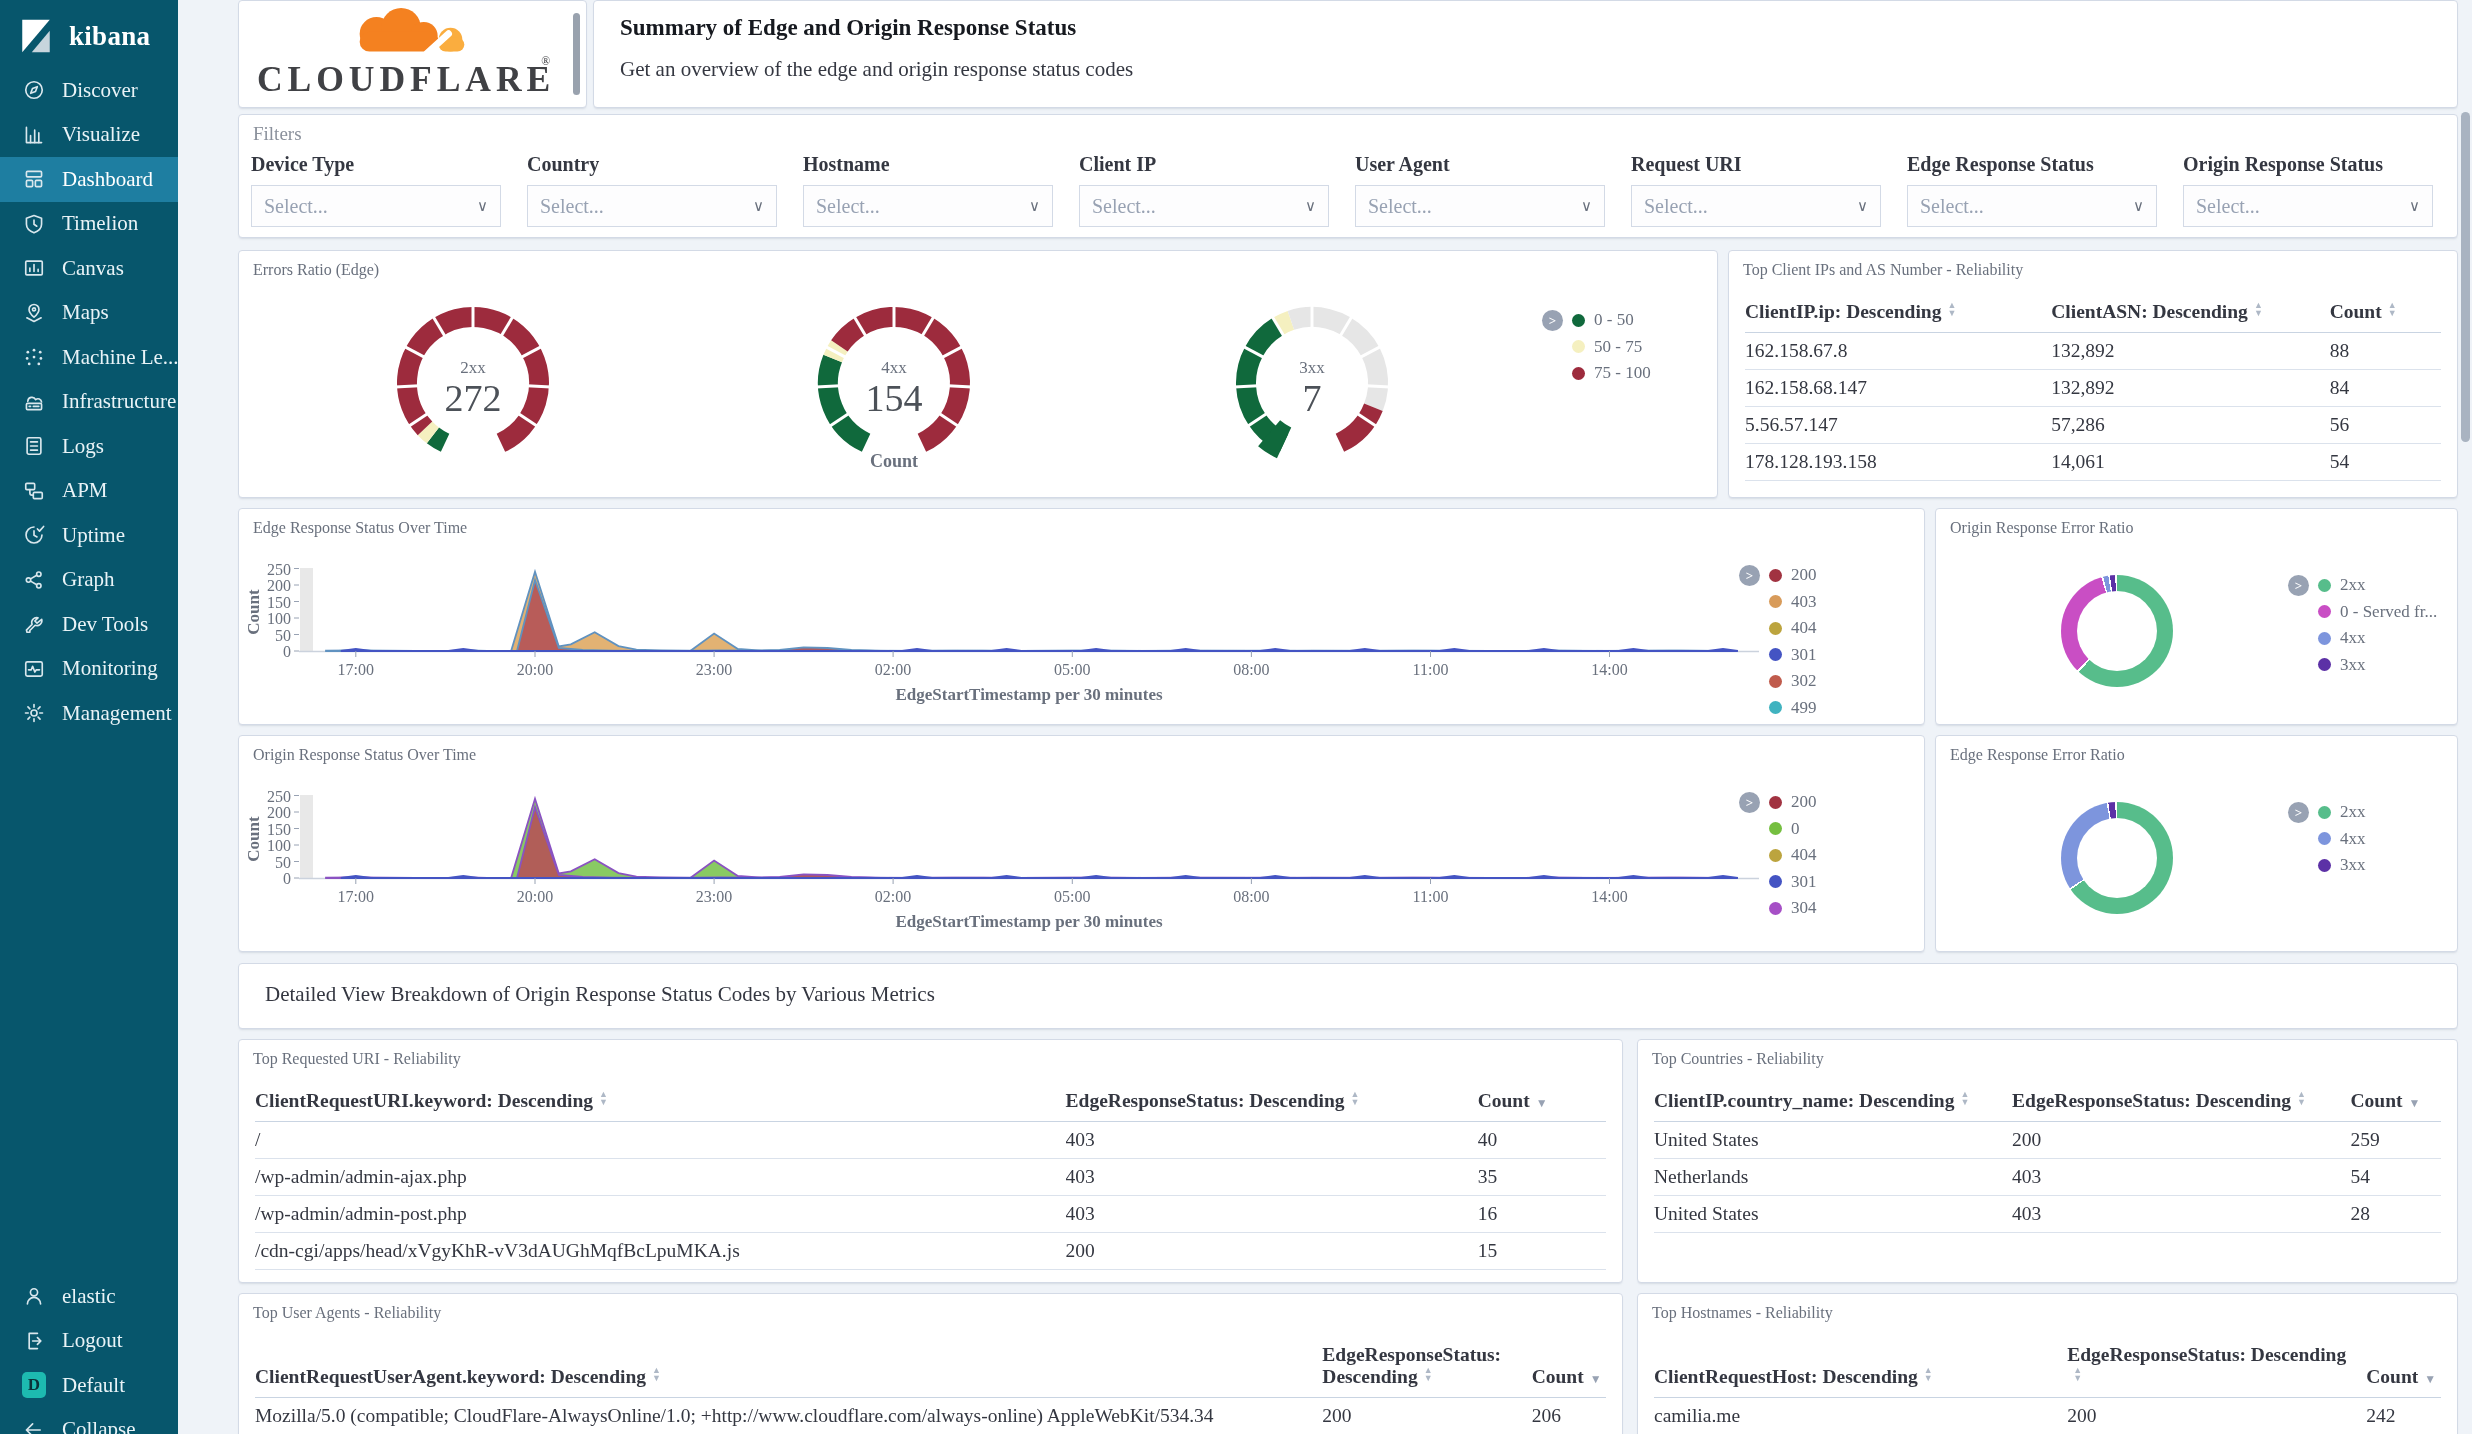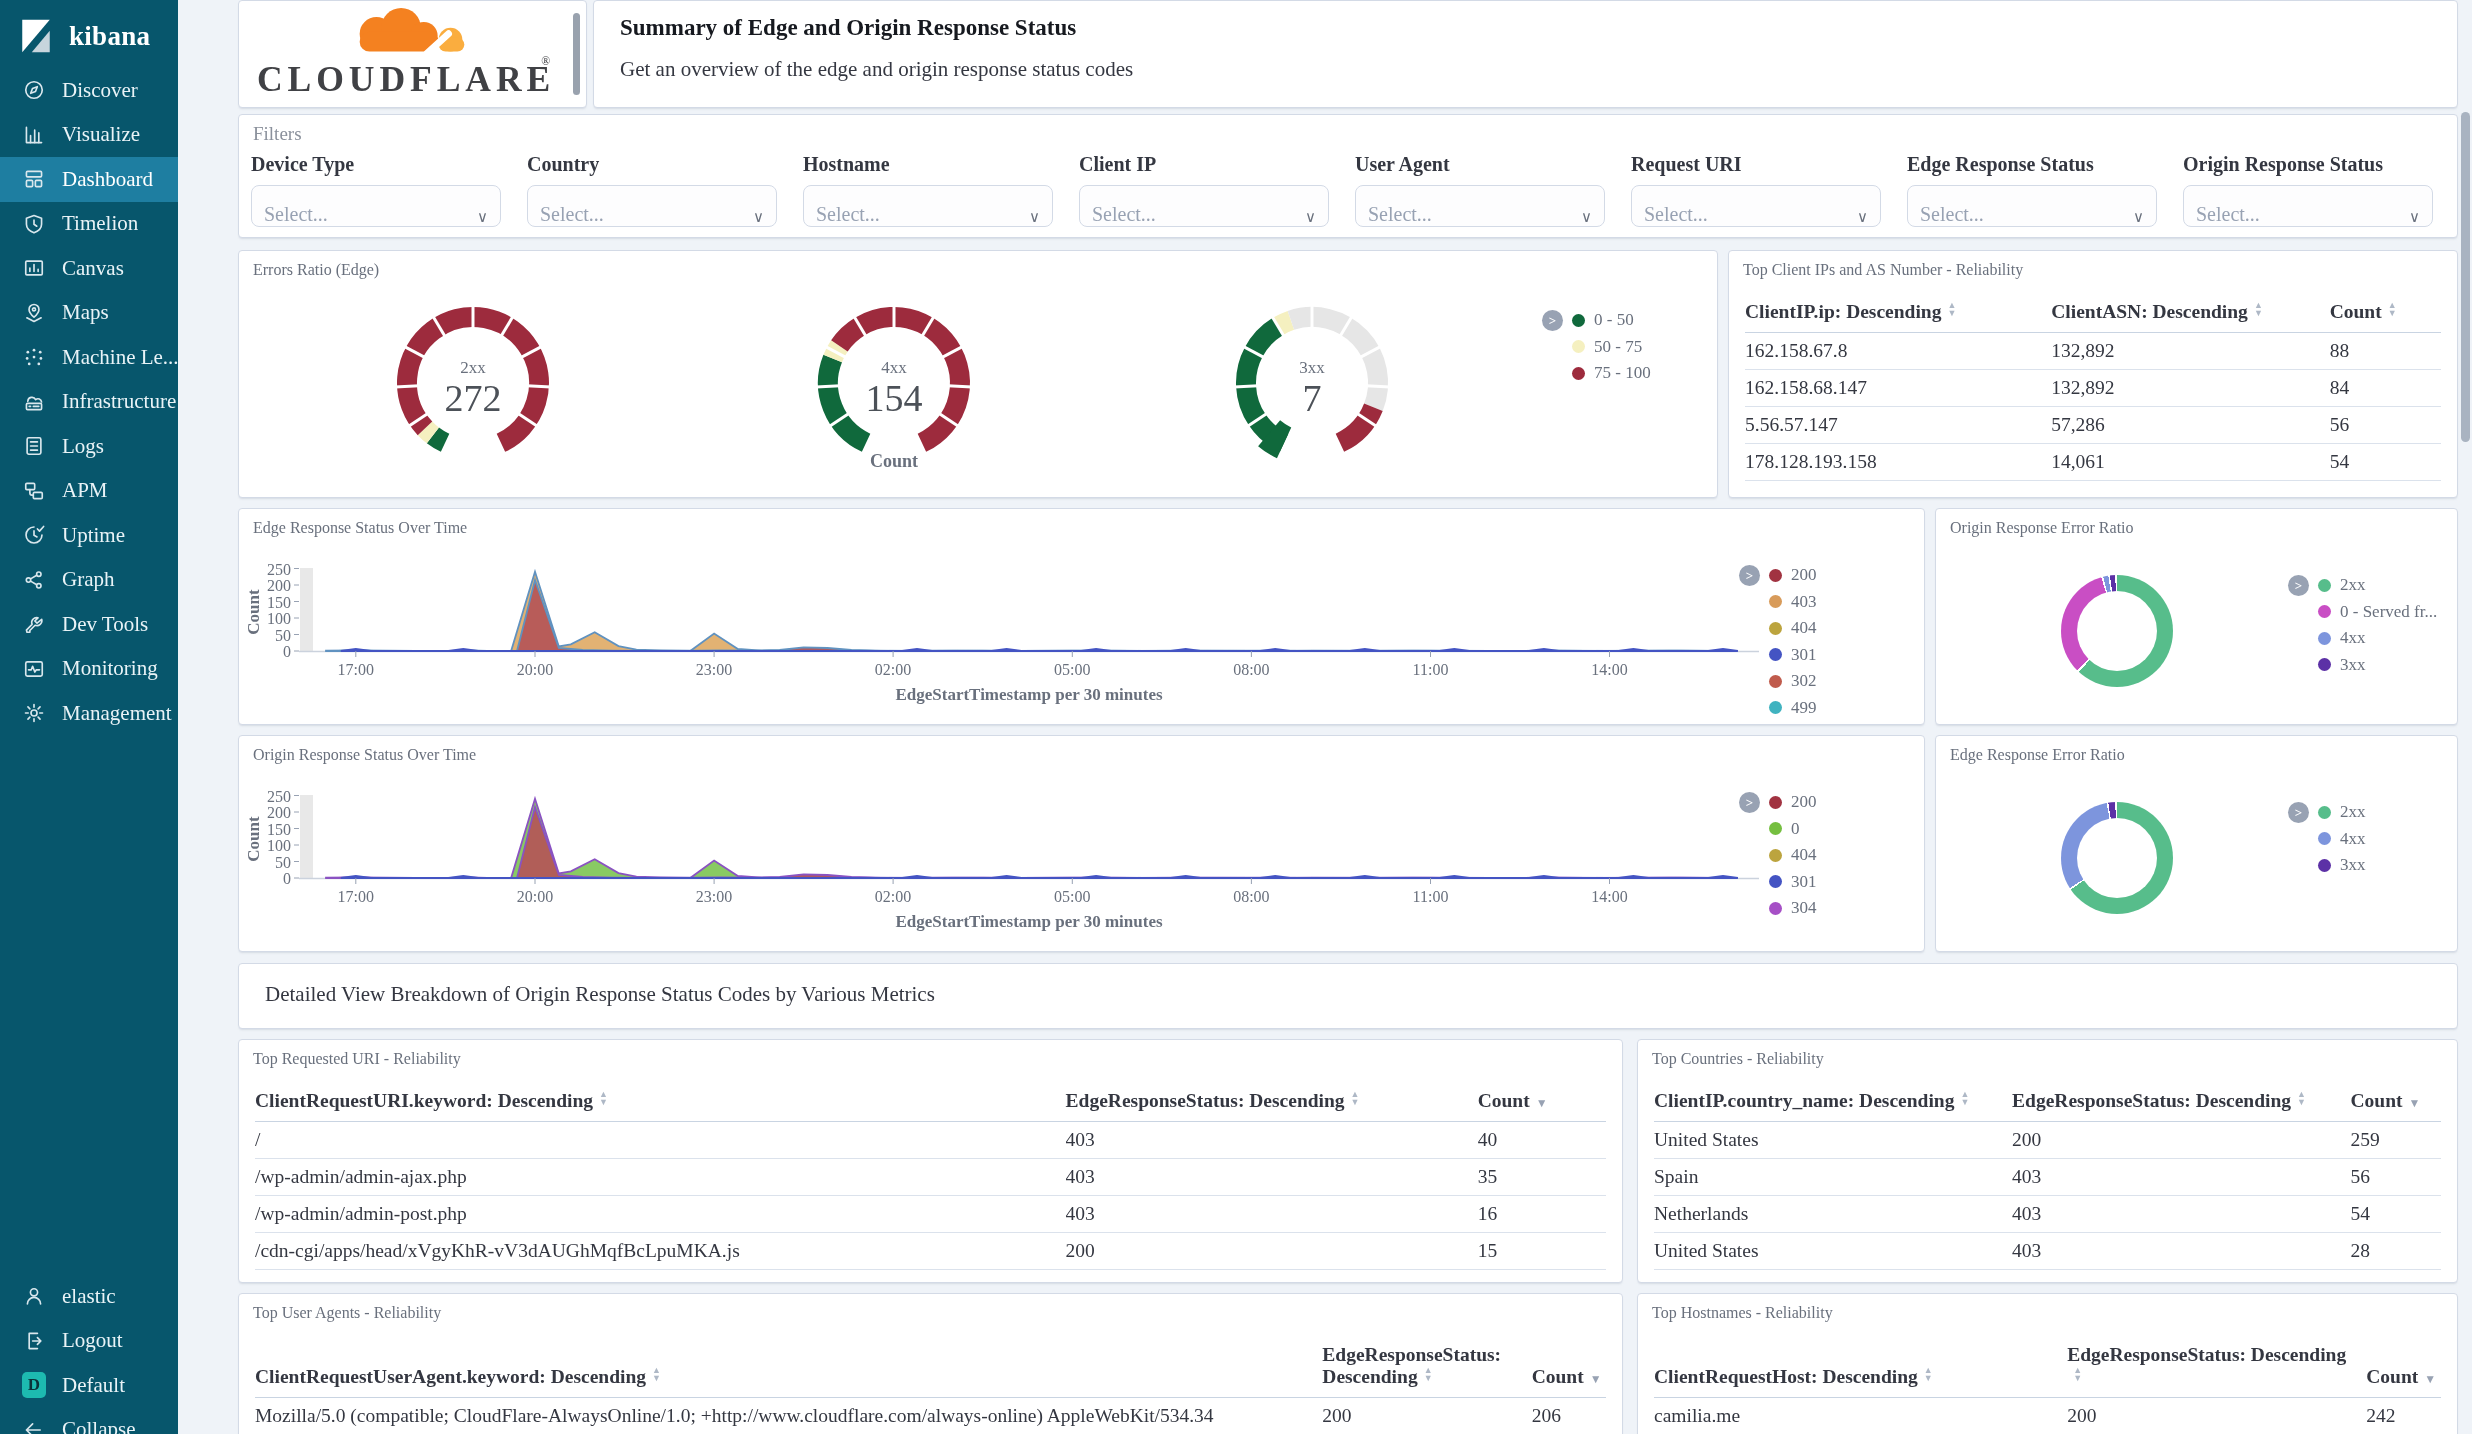--- a/index.html
+++ b/index.html
@@ -22,22 +22,22 @@
   .ptitle{position:absolute;left:14px;top:10px;margin:0;font-size:16px;font-weight:400;color:#69707d;white-space:nowrap;}
   #p-logo{left:238px;top:0;width:347px;height:106px;}
   #p-title{left:593px;top:0;width:1863px;height:106px;}
   #p-title h1{margin:0;position:absolute;left:26px;top:14px;font-size:23px;color:#16191f;}
   #p-title p{margin:0;position:absolute;left:26px;top:56px;font-size:21px;color:#343741;}
   #p-filters{left:238px;top:114px;width:2218px;height:122px;}
   #f-label{position:absolute;left:14px;top:8px;font-size:19px;color:#8b919c;}
   #filters-row{position:absolute;left:12px;top:38px;display:flex;gap:26px;}
   .fgroup{width:250px;}
   .flabel{font-size:20px;font-weight:700;color:#343741;margin-bottom:9px;}
-  .fselect{height:40px;border:1px solid #d3dae6;border-radius:8px;background:#fdfdfe;display:flex;
-    align-items:flex-end;justify-content:space-between;padding:0 12px;font-size:20px;color:#98a2b3;cursor:pointer;}
+  .fselect{height:40px;border:1px solid #d3dae6;border-radius:0;background:#fdfdfe;display:flex;
+    align-items:center;justify-content:space-between;padding:0 12px;font-size:20px;color:#98a2b3;cursor:pointer;}
   .fselect .chev{color:#69707d;font-size:15px;}
   #p-gauges{left:238px;top:250px;width:1478px;height:246px;}
   .gauge{position:absolute;}
   #g-count{position:absolute;left:560px;top:200px;width:190px;text-align:center;font-size:18px;font-weight:700;color:#69707d;}
   #p-clientips{left:1728px;top:250px;width:728px;height:246px;}
   #p-edgetime{left:238px;top:508px;width:1685px;height:215px;}
   #p-origintime{left:238px;top:735px;width:1685px;height:215px;}
   #p-originratio{left:1935px;top:508px;width:521px;height:215px;}
   #p-edgeratio{left:1935px;top:735px;width:521px;height:215px;}
   #p-detail{left:238px;top:963px;width:2218px;height:64px;}
@@ -717,25 +717,20 @@
                 <th><span>Count</span><span class="sortd">▼</span></th>
               </tr>
             </thead>
             <tbody>
               <tr>
                 <td>United States</td>
                 <td>200</td>
                 <td>259</td>
               </tr>
               <tr>
-                <td>Spain</td>
-                <td>403</td>
-                <td>56</td>
-              </tr>
-              <tr>
                 <td>Netherlands</td>
                 <td>403</td>
                 <td>54</td>
               </tr>
               <tr>
                 <td>United States</td>
                 <td>403</td>
                 <td>28</td>
               </tr>
             </tbody>

